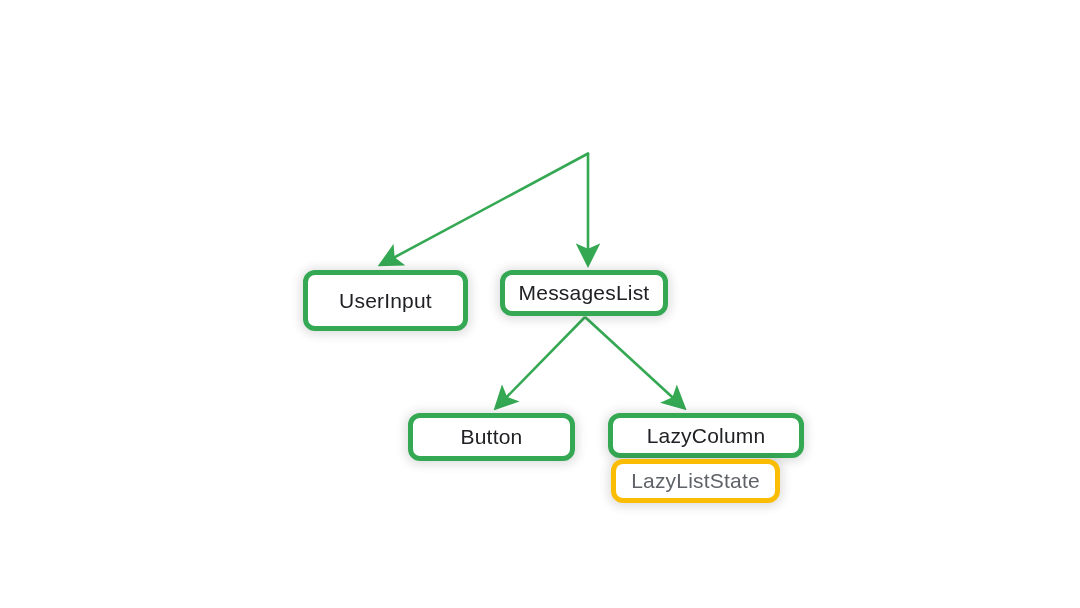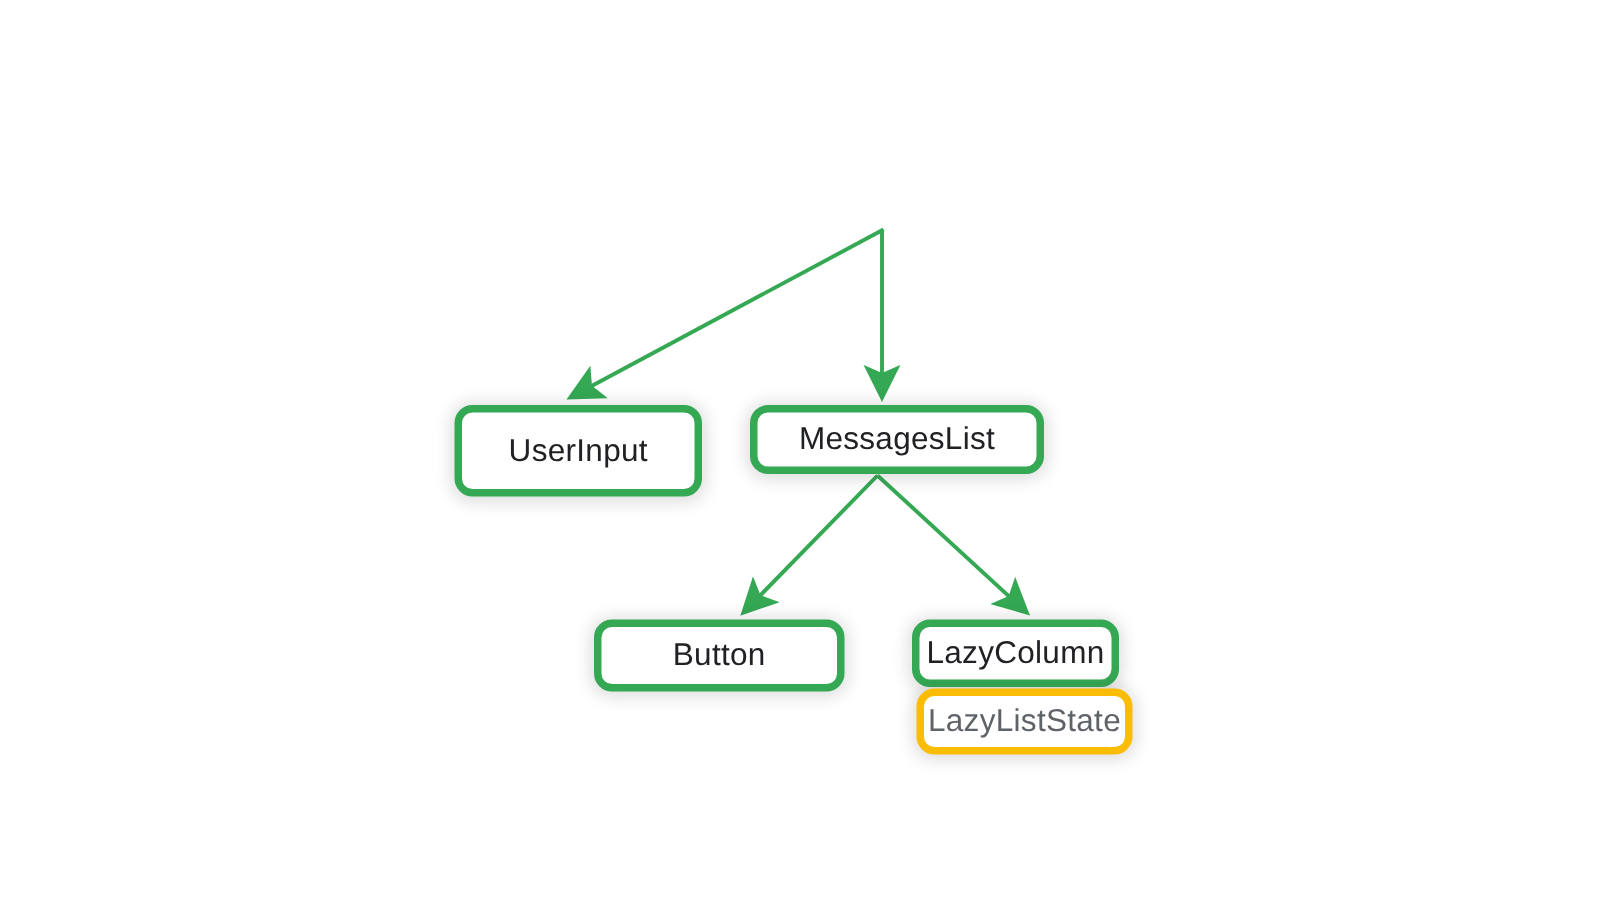--- a/index.html
+++ b/index.html
@@ -53,24 +53,24 @@
     box-shadow: 0 1px 10px 3px rgba(60,64,67,0.16);
     white-space: nowrap;
   }
   .node.yellow {
     border-color: var(--yellow);
     color: var(--label-gray);
   }
   
   .n-conversation-screen { left: 450px; top: 105px; width: 278px; height: 47px; }
   .n-user-input          { left: 303px; top: 270px; width: 165px; height: 61px; }
-  .n-messages-list       { left: 500px; top: 270px; width: 196px; height: 46px; }
-  .n-button              { left: 396px; top: 413px; width: 167px; height: 48px; }
-  .n-lazy-column         { left: 608px; top: 413px; width: 138px; height: 45px; }
-  .n-lazy-list-state     { left: 611px; top: 459px; width: 144px; height: 44px; }
+  .n-messages-list       { left: 500px; top: 270px; width: 168px; height: 46px; }
+  .n-button              { left: 408px; top: 413px; width: 167px; height: 48px; }
+  .n-lazy-column         { left: 608px; top: 413px; width: 196px; height: 45px; }
+  .n-lazy-list-state     { left: 611px; top: 459px; width: 169px; height: 44px; }
 </style>
 </head>
 <body>
 
 <div class="canvas">
 
   <svg class="edges-layer" width="1080" height="608" viewBox="0 0 1080 608" xmlns="http://www.w3.org/2000/svg">
     <defs>
       <marker id="arrow" viewBox="0 0 10 10" refX="8" refY="5" markerWidth="9.5" markerHeight="9.5" orient="auto-start-reverse">
         <path class="arrowhead-fill" d="M0,0 L10,5 L0,10 L2.2,5 z"></path>

